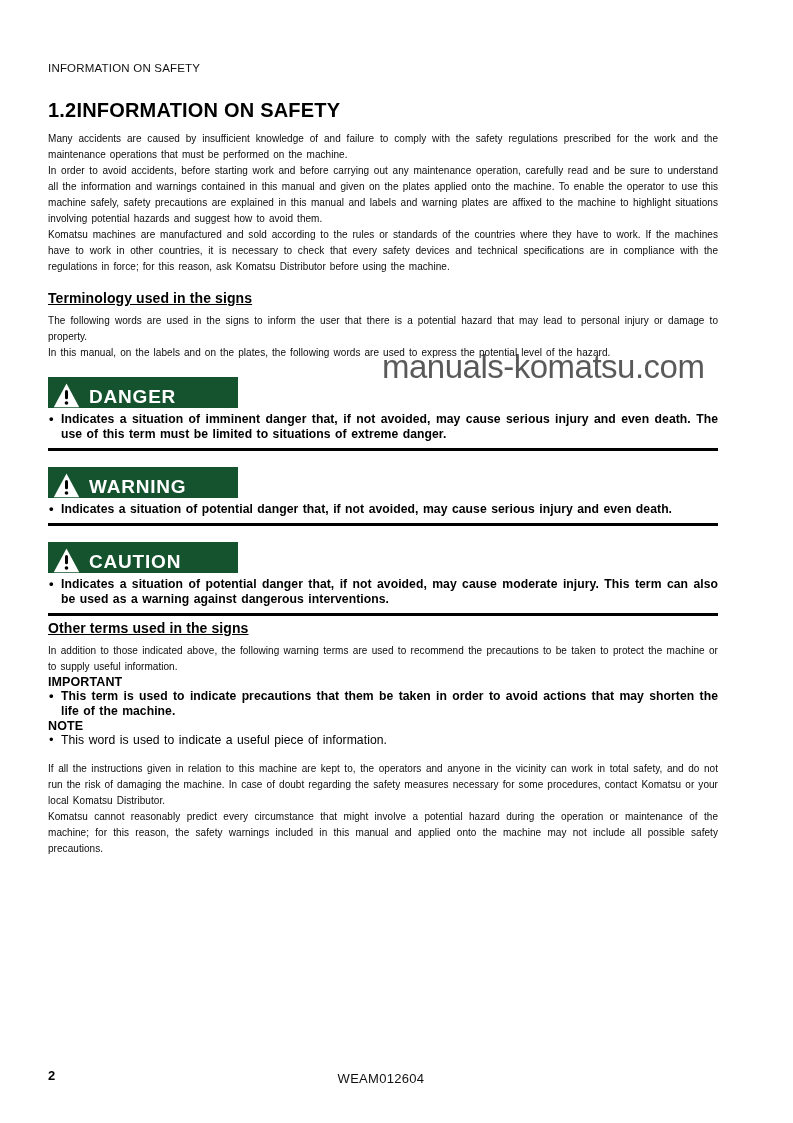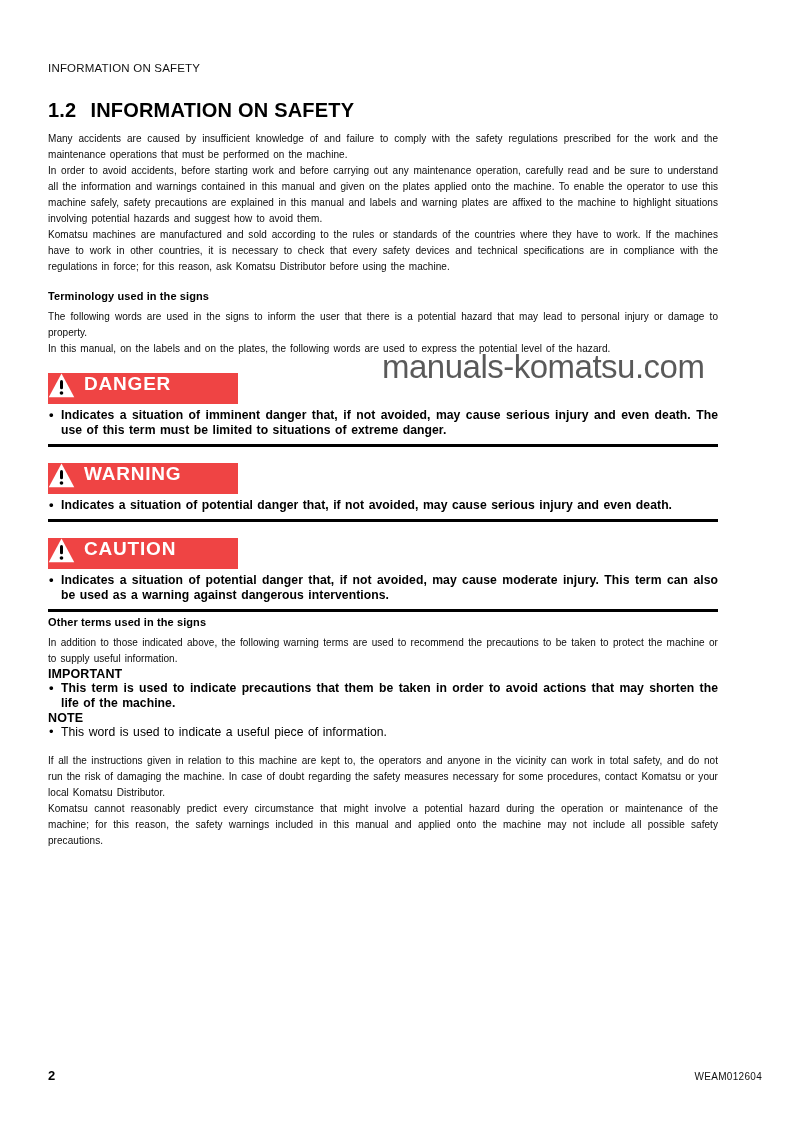--- a/index.html
+++ b/index.html
@@ -19,36 +19,36 @@
     position: absolute; left: 48px; top: 62px;
     font-size: 11.5px; letter-spacing: 0.2px; color: #111;
   }
   .content {
     position: absolute; left: 48px; top: 99px; width: 670px;
   }
   h1.doc-title {
     font-size: 20px; font-weight: bold; letter-spacing: 0.2px;
     margin-bottom: 9px; white-space: nowrap;
   }
-  h1 .title-number { margin-right: 14px; }
+  h1 .title-number { }
   p.body-text {
     font-size: 10px; line-height: 16px; text-align: justify;
     letter-spacing: 0.05px; word-spacing: 1.2px; color: #0a0a0a;
   }
   .section-heading {
-    font-size: 11px; font-weight: bold; letter-spacing: 0.1px;
-    margin-top: 15px; margin-bottom: 7px;
+    font-size: 14px; font-weight: bold; letter-spacing: 0.1px;
+    margin-top: 15px; margin-bottom: 7px; text-decoration: underline;
   }
   .term-heading {
     font-size: 12.5px; font-weight: bold; letter-spacing: 0.1px;
   }
   .sign-box {
-    width: 190px; height: 31px; background: #ef4444;
-    display: flex; align-items: flex-start;
-    margin-top: 16px; margin-bottom: 4px;
+    width: 190px; height: 31px; background: #14532d;
+    display: flex; align-items: flex-end;
+    padding-left: 5px; margin-top: 16px; margin-bottom: 4px;
   }
   .sign-box .tri-icon { display: block; margin-right: 9px; }
   .sign-box .sign-label {
     color: #fff; font-weight: bold; font-size: 19px; letter-spacing: 0.8px;
   }
   .bullet {
     position: relative; padding-left: 13px;
     font-size: 12.2px; line-height: 15px; text-align: justify;
     letter-spacing: 0.05px; word-spacing: 1px;
   }
@@ -65,21 +65,21 @@
     font-size: 33px; letter-spacing: -0.5px;
     color: rgba(25,25,25,0.72);
     white-space: nowrap; pointer-events: none;
   }
   .footer-page-number {
     position: absolute; left: 48px; top: 1068px;
     font-size: 13px; font-weight: bold;
   }
   .footer-doc-code {
     position: absolute; left: 0; top: 1071px; width: 762px;
-    text-align: right; font-size: 10px; letter-spacing: 0.3px; color: #111;
+    text-align: center; font-size: 13px; letter-spacing: 0.3px; color: #111;
   }
 </style>
 </head>
 <body>
 
 <div class="page">
 
   <div class="running-header">INFORMATION ON SAFETY</div>
 
   <div class="content">

